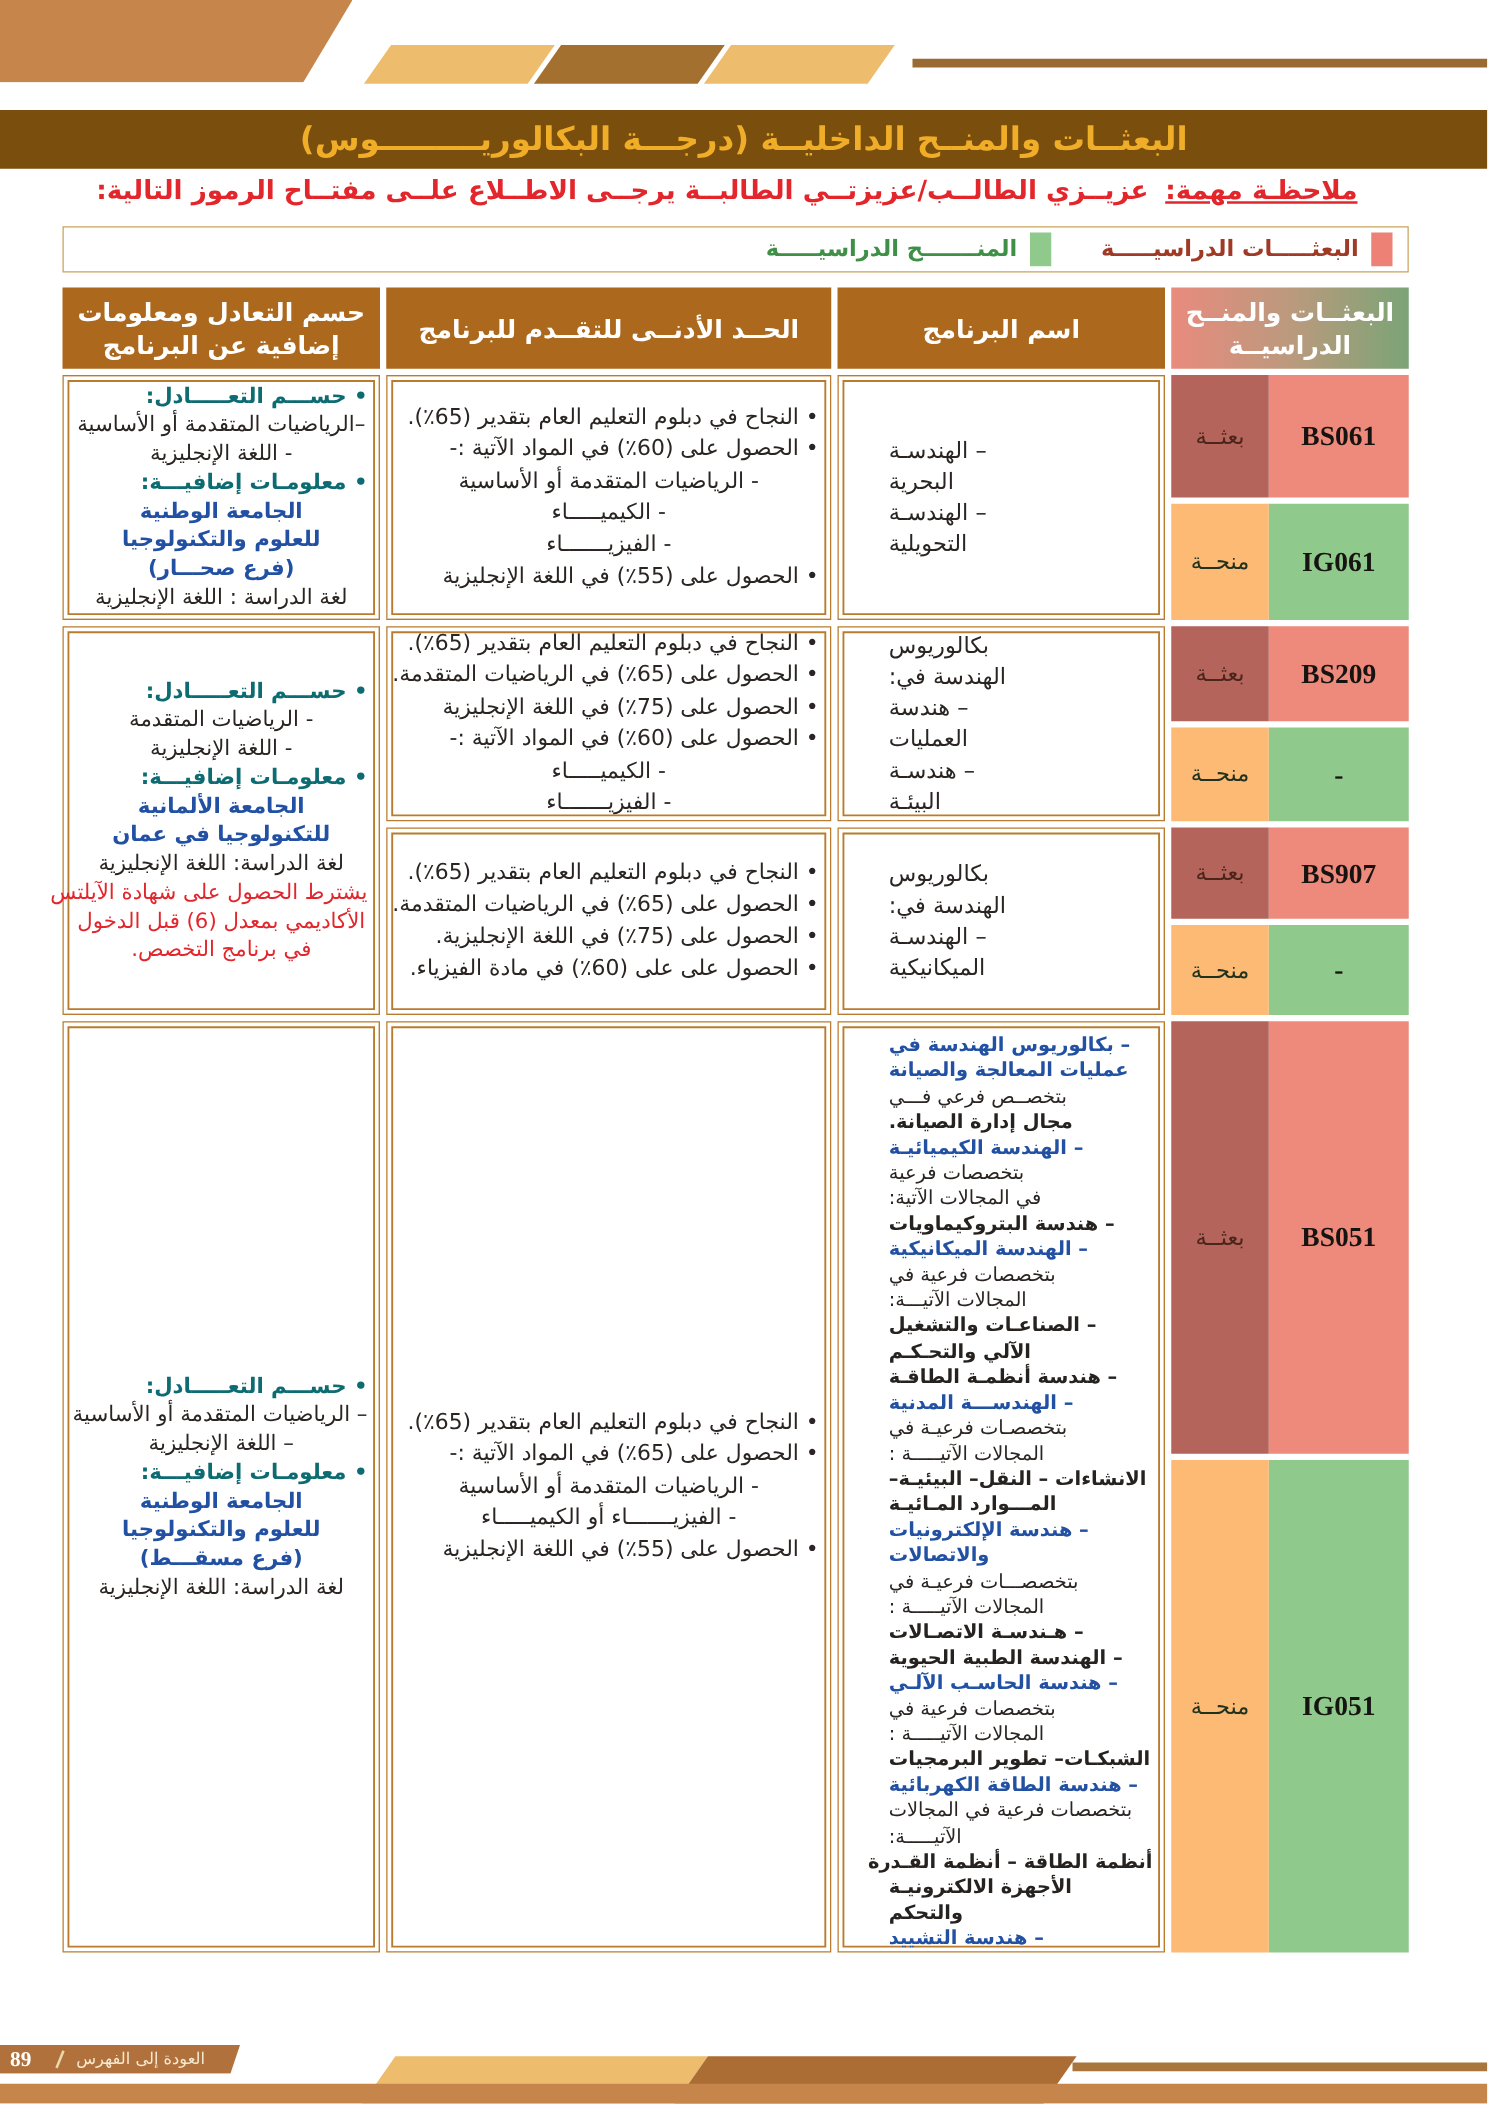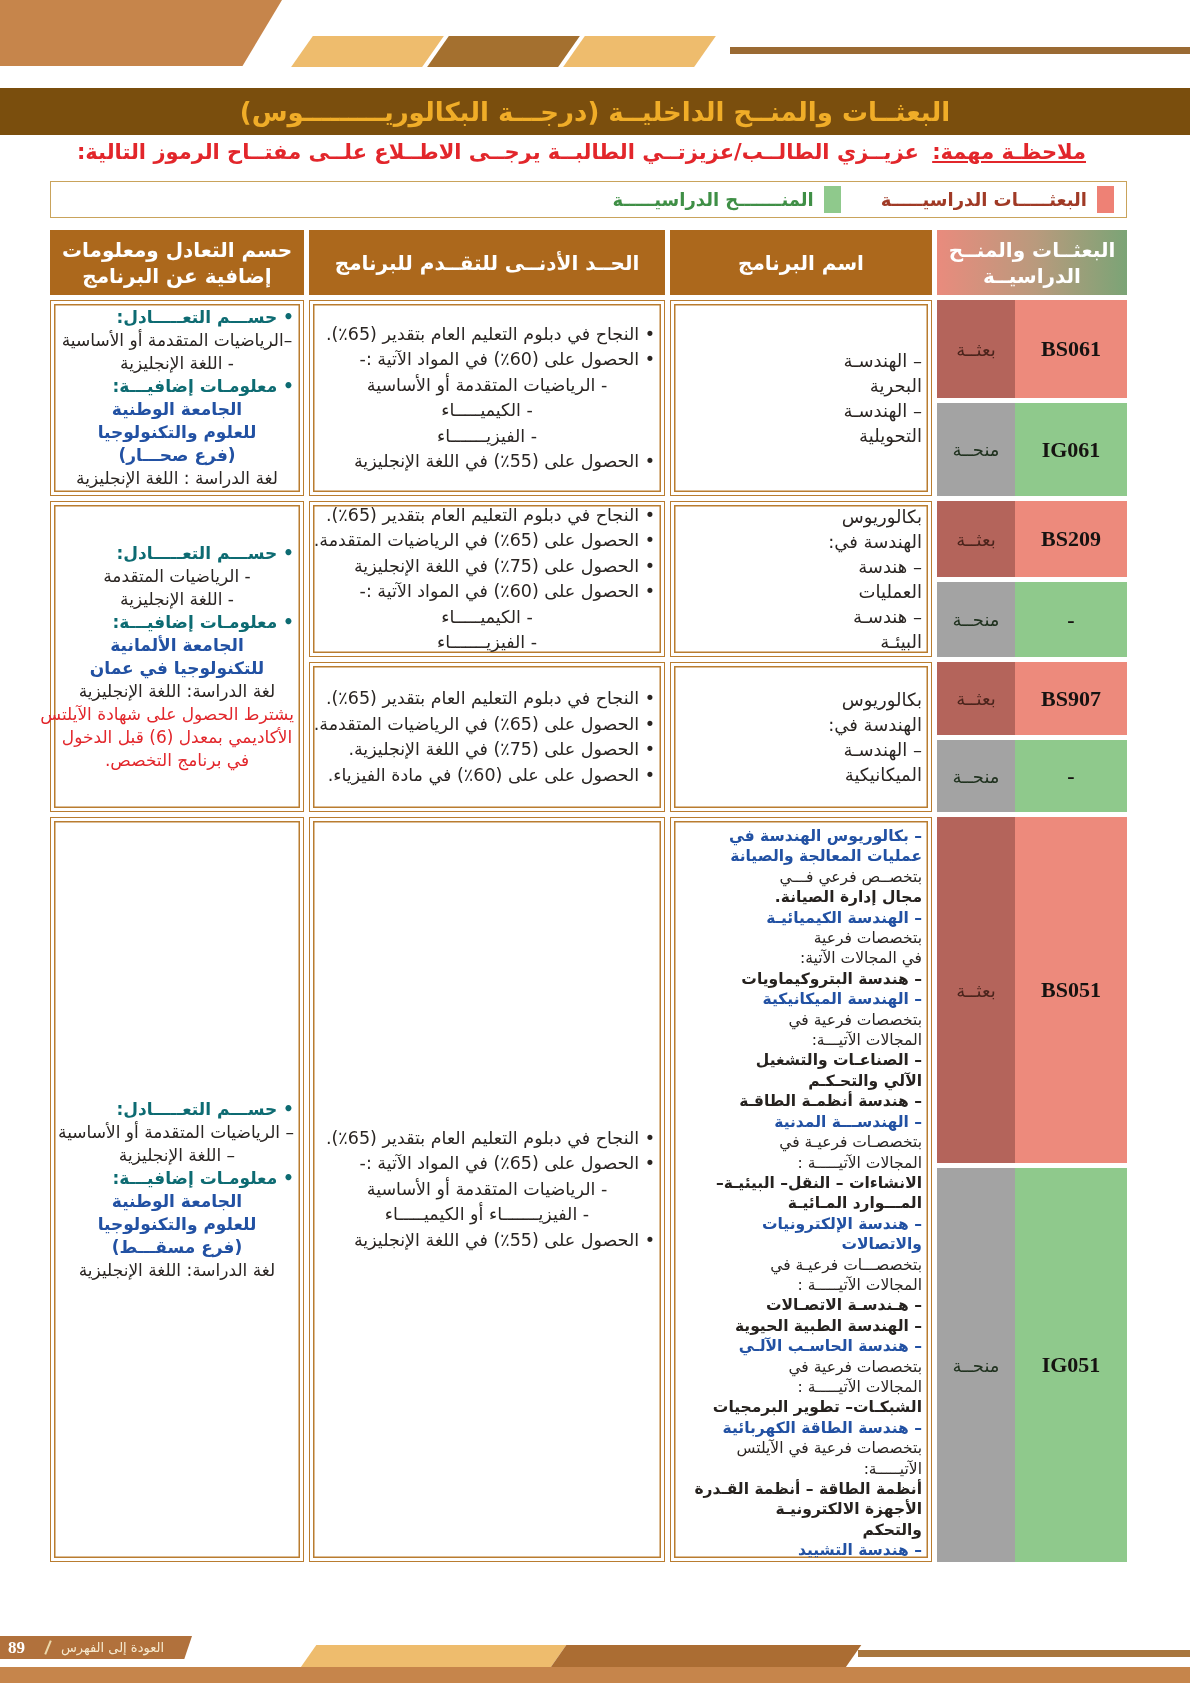--- a/index.html
+++ b/index.html
@@ -30,21 +30,21 @@
   
   .tbl{position:absolute;top:230px;right:63px;width:1077px;display:grid;direction:rtl;
     grid-template-columns:190px 262px 356px 254px;
     grid-template-rows:65px 196px 156px 150px 745px;
     gap:5px;}
   .hdr{background:#ac681c;color:#fff;font-size:20px;font-weight:700;display:flex;align-items:center;
     justify-content:center;text-align:center;white-space:pre-line;line-height:26px;}
   .hdr.codes-hdr{background:linear-gradient(90deg,#e98b7d 0%,#b99a7d 52%,#7ba476 100%);}
   .cell{background:#fff;border:1.5px solid #b97c2f;box-shadow:inset 0 0 0 3px #fff,inset 0 0 0 4.5px #b97c2f;
     box-sizing:border-box;display:flex;flex-direction:column;justify-content:center;padding:10px 9px;color:#2a2522;}
-  .prog-cell{font-size:18px;line-height:25px;text-align:right;padding-left:40px;}
+  .prog-cell{font-size:18px;line-height:25px;text-align:left;padding-left:40px;}
   .prog-cell.big{justify-content:flex-start;font-size:15.5px;line-height:20.4px;padding-top:8px;font-weight:500;}
   .min-cell{font-size:17.5px;line-height:25.5px;}
   .info-cell{font-size:17px;line-height:23px;}
   .ln{white-space:nowrap;}
   .min-cell .ln{text-align:right;}
   .min-cell .ln.c{text-align:center;}
   .info-cell .ln{text-align:center;}
   .info-cell .ln.r{text-align:right;}
   .s-teal{color:#0d6b72;font-weight:700;}
   .s-blue{color:#2251a3;font-weight:700;}
@@ -53,21 +53,21 @@
 
   
   .codes{display:flex;flex-direction:column;gap:5px;}
   .code-pair{display:flex;}
   .code-pair .codebox{flex:1;display:flex;align-items:center;justify-content:center;
     font-family:"Liberation Serif","DejaVu Serif",serif;font-weight:700;font-size:22px;color:#161311;}
   .code-pair .kind{width:78px;display:flex;align-items:center;justify-content:center;font-size:18px;font-weight:400;}
   .code-pair.pinkp .codebox{background:#ed8a7c;}
   .code-pair.pinkp .kind{background:#b4645b;color:#4b241c;}
   .code-pair.greenp .codebox{background:#8fc98c;}
-  .code-pair.greenp .kind{background:#a3a3a3;color:#20321f;text-align:center;}
+  .code-pair.greenp .kind{background:#fdba74;color:#20321f;text-align:center;}
   .code-pair.greenp{flex:1;}
   .r1c .pinkp{height:98px;} .r2c .pinkp{height:76px;} .r3c .pinkp{height:73px;} .r4c .pinkp{height:346px;}
 
   
   .g11{grid-column:1;grid-row:1;} .g21{grid-column:2;grid-row:1;} .g31{grid-column:3;grid-row:1;} .g41{grid-column:4;grid-row:1;}
   .g12{grid-column:1;grid-row:2;} .g22{grid-column:2;grid-row:2;} .g32{grid-column:3;grid-row:2;} .g42{grid-column:4;grid-row:2;}
   .g13{grid-column:1;grid-row:3;} .g23{grid-column:2;grid-row:3;} .g33{grid-column:3;grid-row:3;} .g43{grid-column:4;grid-row:3 / span 2;}
   .g14{grid-column:1;grid-row:4;} .g24{grid-column:2;grid-row:4;} .g34{grid-column:3;grid-row:4;}
   .g15{grid-column:1;grid-row:5;} .g25{grid-column:2;grid-row:5;} .g35{grid-column:3;grid-row:5;} .g45{grid-column:4;grid-row:5;}
 
@@ -246,21 +246,21 @@
         <div class="ln s-blue">والاتصالات</div>
         <div class="ln">بتخصصـــات فرعيـة في</div>
         <div class="ln">المجالات الآتيـــــة :</div>
         <div class="ln s-darkbold">– هـندسـة الاتصـالات</div>
         <div class="ln s-darkbold">– الهندسة الطبية الحيوية</div>
         <div class="ln s-blue">– هندسة الحاسـب الآلـي</div>
         <div class="ln">بتخصصات فرعية في</div>
         <div class="ln">المجالات الآتيـــــة :</div>
         <div class="ln s-darkbold">الشبكـات– تطوير البرمجيات</div>
         <div class="ln s-blue">– هندسة الطاقة الكهربائية</div>
-        <div class="ln">بتخصصات فرعية في الآيلتس</div>
+        <div class="ln">بتخصصات فرعية في المجالات</div>
         <div class="ln">الآتيـــــة:</div>
         <div class="ln s-darkbold">أنظمة الطاقة – أنظمة القـدرة</div>
         <div class="ln s-darkbold">الأجهزة الالكترونيـة</div>
         <div class="ln s-darkbold">والتحكم</div>
         <div class="ln s-blue">– هندسة التشييد</div>
       </div>
     <div class="cell min-cell g35">
         <div class="ln">• النجاح في دبلوم التعليم العام بتقدير (65٪).</div>
         <div class="ln">• الحصول على (65٪) في المواد الآتية :-</div>
         <div class="ln c">- الرياضيات المتقدمة أو الأساسية</div>

